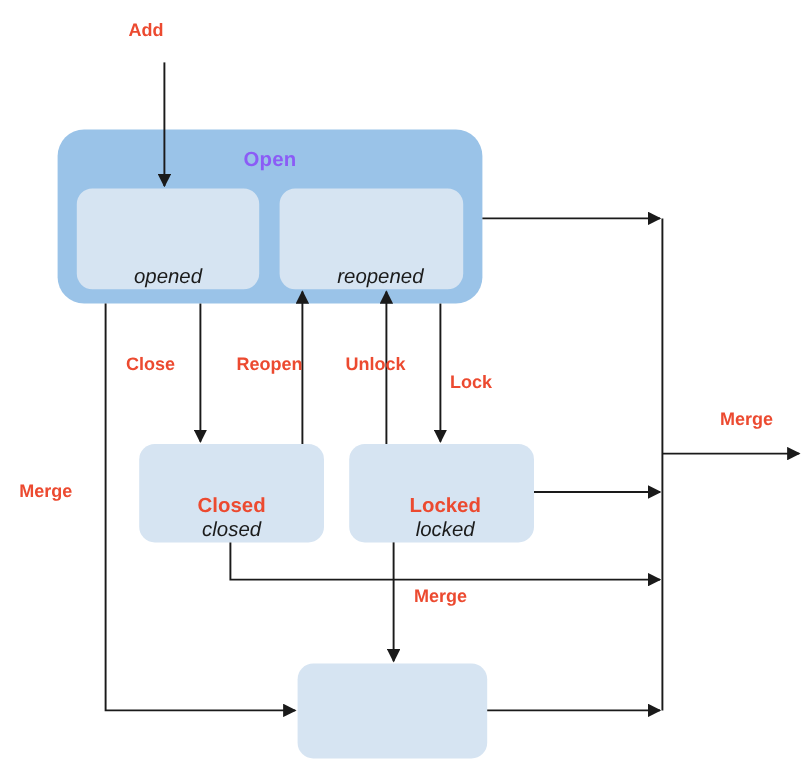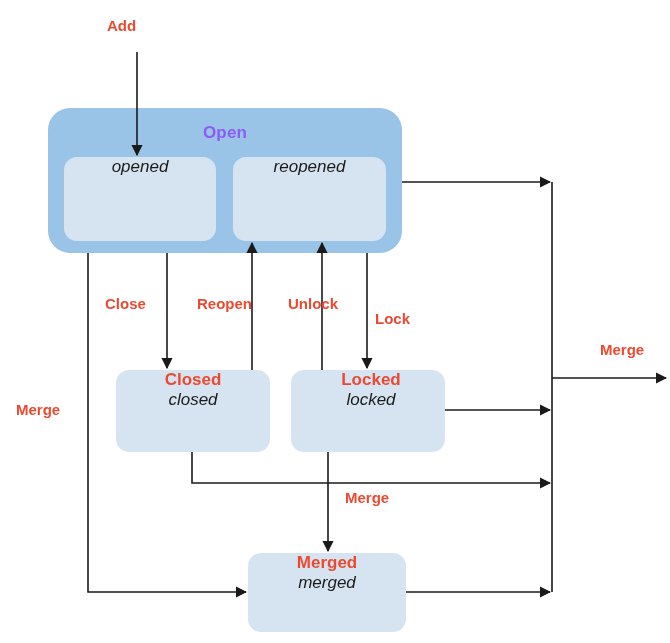--- a/index.html
+++ b/index.html
@@ -6,21 +6,21 @@
   body{font-family:"Liberation Sans",sans-serif;}
   #stage{position:relative;width:670px;height:643px;background:#ffffff;overflow:hidden;}
   #stage svg{position:absolute;left:0;top:0;width:670px;height:643px;}
 
   .grp-title{
     position:absolute;font-weight:bold;font-size:17px;color:#8b5cf6;
     text-align:center;letter-spacing:.2px;
   }
   .node-label{
     position:absolute;text-align:center;line-height:1.18;
-    display:flex;flex-direction:column;align-items:center;justify-content:flex-start;
+    display:flex;flex-direction:column;align-items:center;justify-content:flex-end;
   }
   .nl-title{font-weight:bold;font-size:17px;color:#ec4a30;}
   .nl-sub{font-style:italic;font-size:17px;color:#1b1b1b;}
   .nl-only{font-style:italic;font-size:17px;color:#1b1b1b;}
   .edge-label{
     position:absolute;font-weight:bold;font-size:15px;color:#ec4a30;
     white-space:nowrap;
   }
 </style>
 </head>
@@ -72,38 +72,34 @@
       <path d="M 552 378 L 666 378" marker-end="url(#arrow)"></path>
     </g>
   </svg>
 
   <div class="grp-title" style="left:48px;top:123px;width:354px;">Open</div>
 
   <div class="node-label" style="left:64px;top:157px;width:152px;height:84px;">
     <span class="nl-only">opened</span>
   </div>
 
-  <div class="node-label" style="left:233px;top:157px;width:153px;height:84px;">
+  <div class="node-label" style="left:233px;top:157px;width:168px;height:84px;">
     <span class="nl-only">reopened</span>
   </div>
 
   <div class="node-label" style="left:116px;top:370px;width:154px;height:82px;">
     <span class="nl-title">Closed</span>
     <span class="nl-sub">closed</span>
   </div>
 
   <div class="node-label" style="left:291px;top:370px;width:160px;height:82px;">
     <span class="nl-title">Locked</span>
     <span class="nl-sub">locked</span>
   </div>
 
-  <div class="node-label" style="left:248px;top:553px;width:158px;height:79px;">
-    <span class="nl-title">Merged</span>
-    <span class="nl-sub">merged</span>
-  </div>
 
   <div class="edge-label" style="left:95px;top:17px;margin-left:12px;">Add</div>
 
   <div class="edge-label" style="left:105px;top:295px;">Close</div>
 
   <div class="edge-label" style="left:197px;top:295px;text-align:right;">Reopen</div>
 
   <div class="edge-label" style="left:288px;top:295px;">Unlock</div>
 
   <div class="edge-label" style="left:375px;top:310px;">Lock</div>

